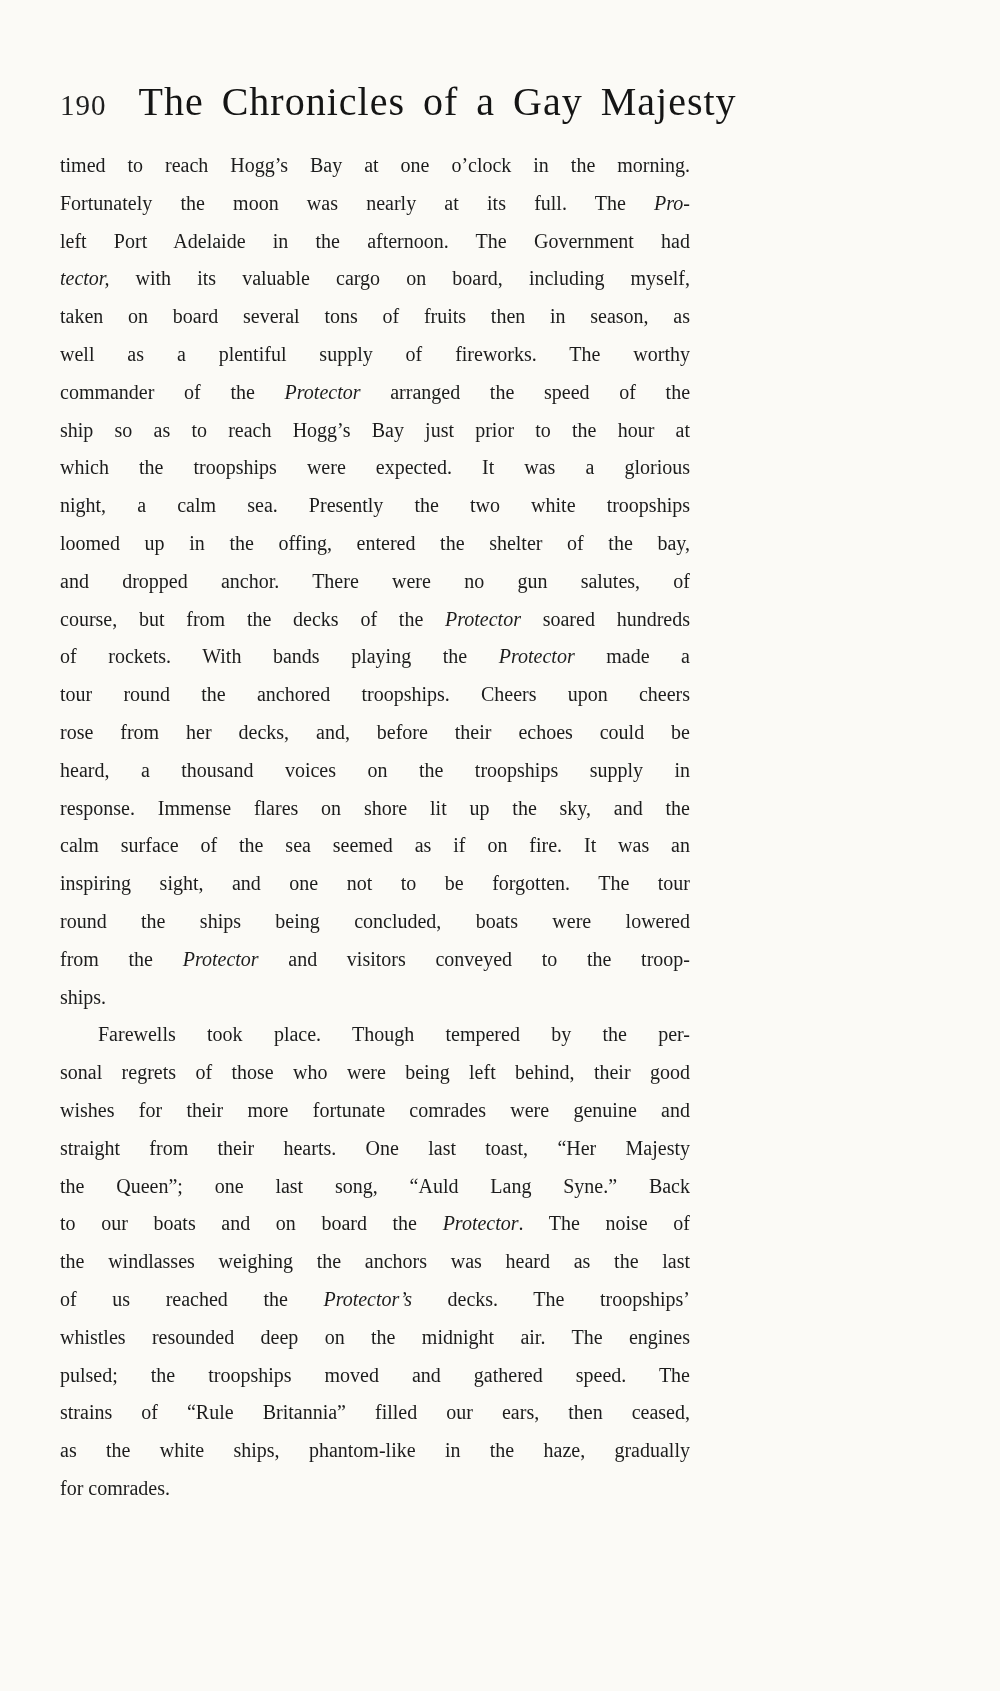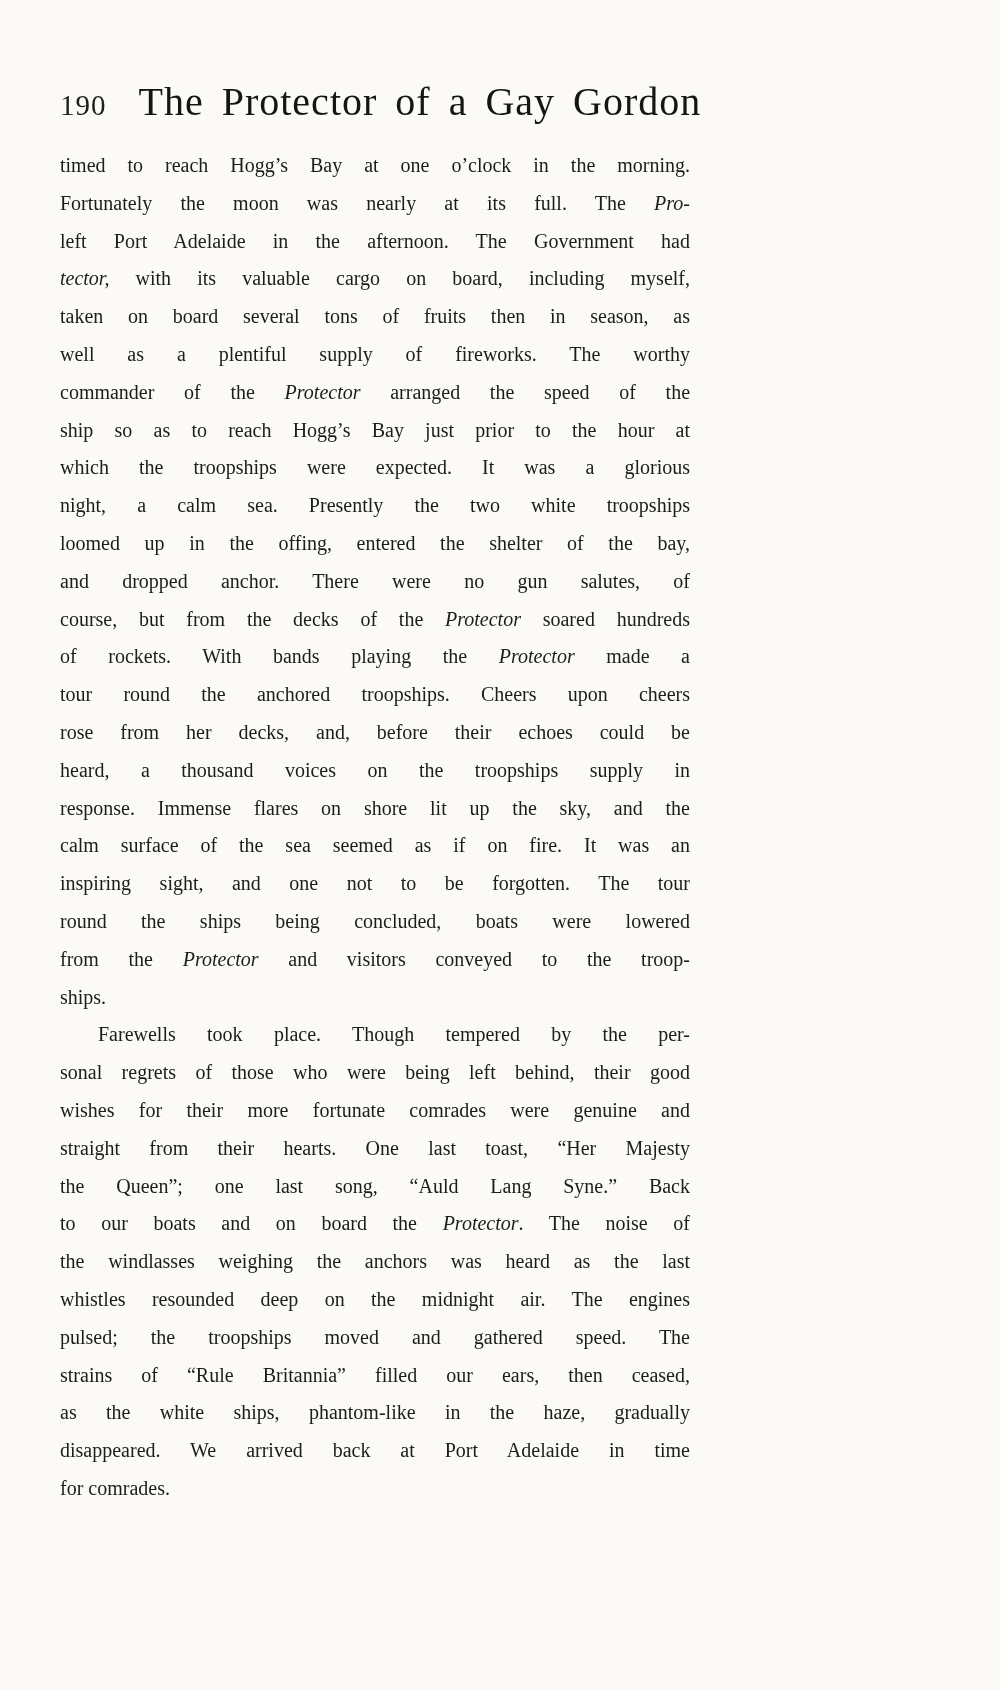--- a/index.html
+++ b/index.html
@@ -57,21 +57,21 @@
   .text-line em {
     font-style: italic;
   }
 </style>
 </head>
 <body>
 
 <div class="page">
   <header class="page-header">
     <span class="page-number">190</span>
-    <h1 class="running-title">The Protector of a Gay Gordon</h1>
+    <h1 class="running-title">The Chronicles of a Gay Majesty</h1>
   </header>
 
   <main class="text-block" id="text-block">
       <div class="text-line"><span>timed to reach Hogg’s Bay at one o’clock in the morning.</span></div>
       <div class="text-line"><span>Fortunately the moon was nearly at its full. The </span><em>Pro-</em></div>
       <div class="text-line"><span>left Port Adelaide in the afternoon. The Government had</span></div>
       <div class="text-line"><em>tector,</em><span> with its valuable cargo on board, including myself,</span></div>
       <div class="text-line"><span>taken on board several tons of fruits then in season, as</span></div>
       <div class="text-line"><span>well as a plentiful supply of fireworks. The worthy</span></div>
       <div class="text-line"><span>commander of the </span><em>Protector</em><span> arranged the speed of the</span></div>
@@ -91,20 +91,20 @@
       <div class="text-line"><span>round the ships being concluded, boats were lowered</span></div>
       <div class="text-line"><span>from the </span><em>Protector</em><span> and visitors conveyed to the troop-</span></div>
       <div class="text-line para-end"><span>ships.</span></div>
       <div class="text-line indent"><span>Farewells took place. Though tempered by the per-</span></div>
       <div class="text-line"><span>sonal regrets of those who were being left behind, their good</span></div>
       <div class="text-line"><span>wishes for their more fortunate comrades were genuine and</span></div>
       <div class="text-line"><span>straight from their hearts. One last toast, “Her Majesty</span></div>
       <div class="text-line"><span>the Queen”; one last song, “Auld Lang Syne.” Back</span></div>
       <div class="text-line"><span>to our boats and on board the </span><em>Protector</em><span>. The noise of</span></div>
       <div class="text-line"><span>the windlasses weighing the anchors was heard as the last</span></div>
+      <div class="text-line"><span>of us reached the </span><em>Protector’s</em><span> decks. The troopships’</span></div>
       <div class="text-line"><span>whistles resounded deep on the midnight air. The engines</span></div>
       <div class="text-line"><span>pulsed; the troopships moved and gathered speed. The</span></div>
       <div class="text-line"><span>strains of “Rule Britannia” filled our ears, then ceased,</span></div>
       <div class="text-line"><span>as the white ships, phantom-like in the haze, gradually</span></div>
-      <div class="text-line"><span>disappeared. We arrived back at Port Adelaide in time</span></div>
       <div class="text-line para-end"><span>for comrades.</span></div>
     </main>
 </div>
 
 </body></html>

